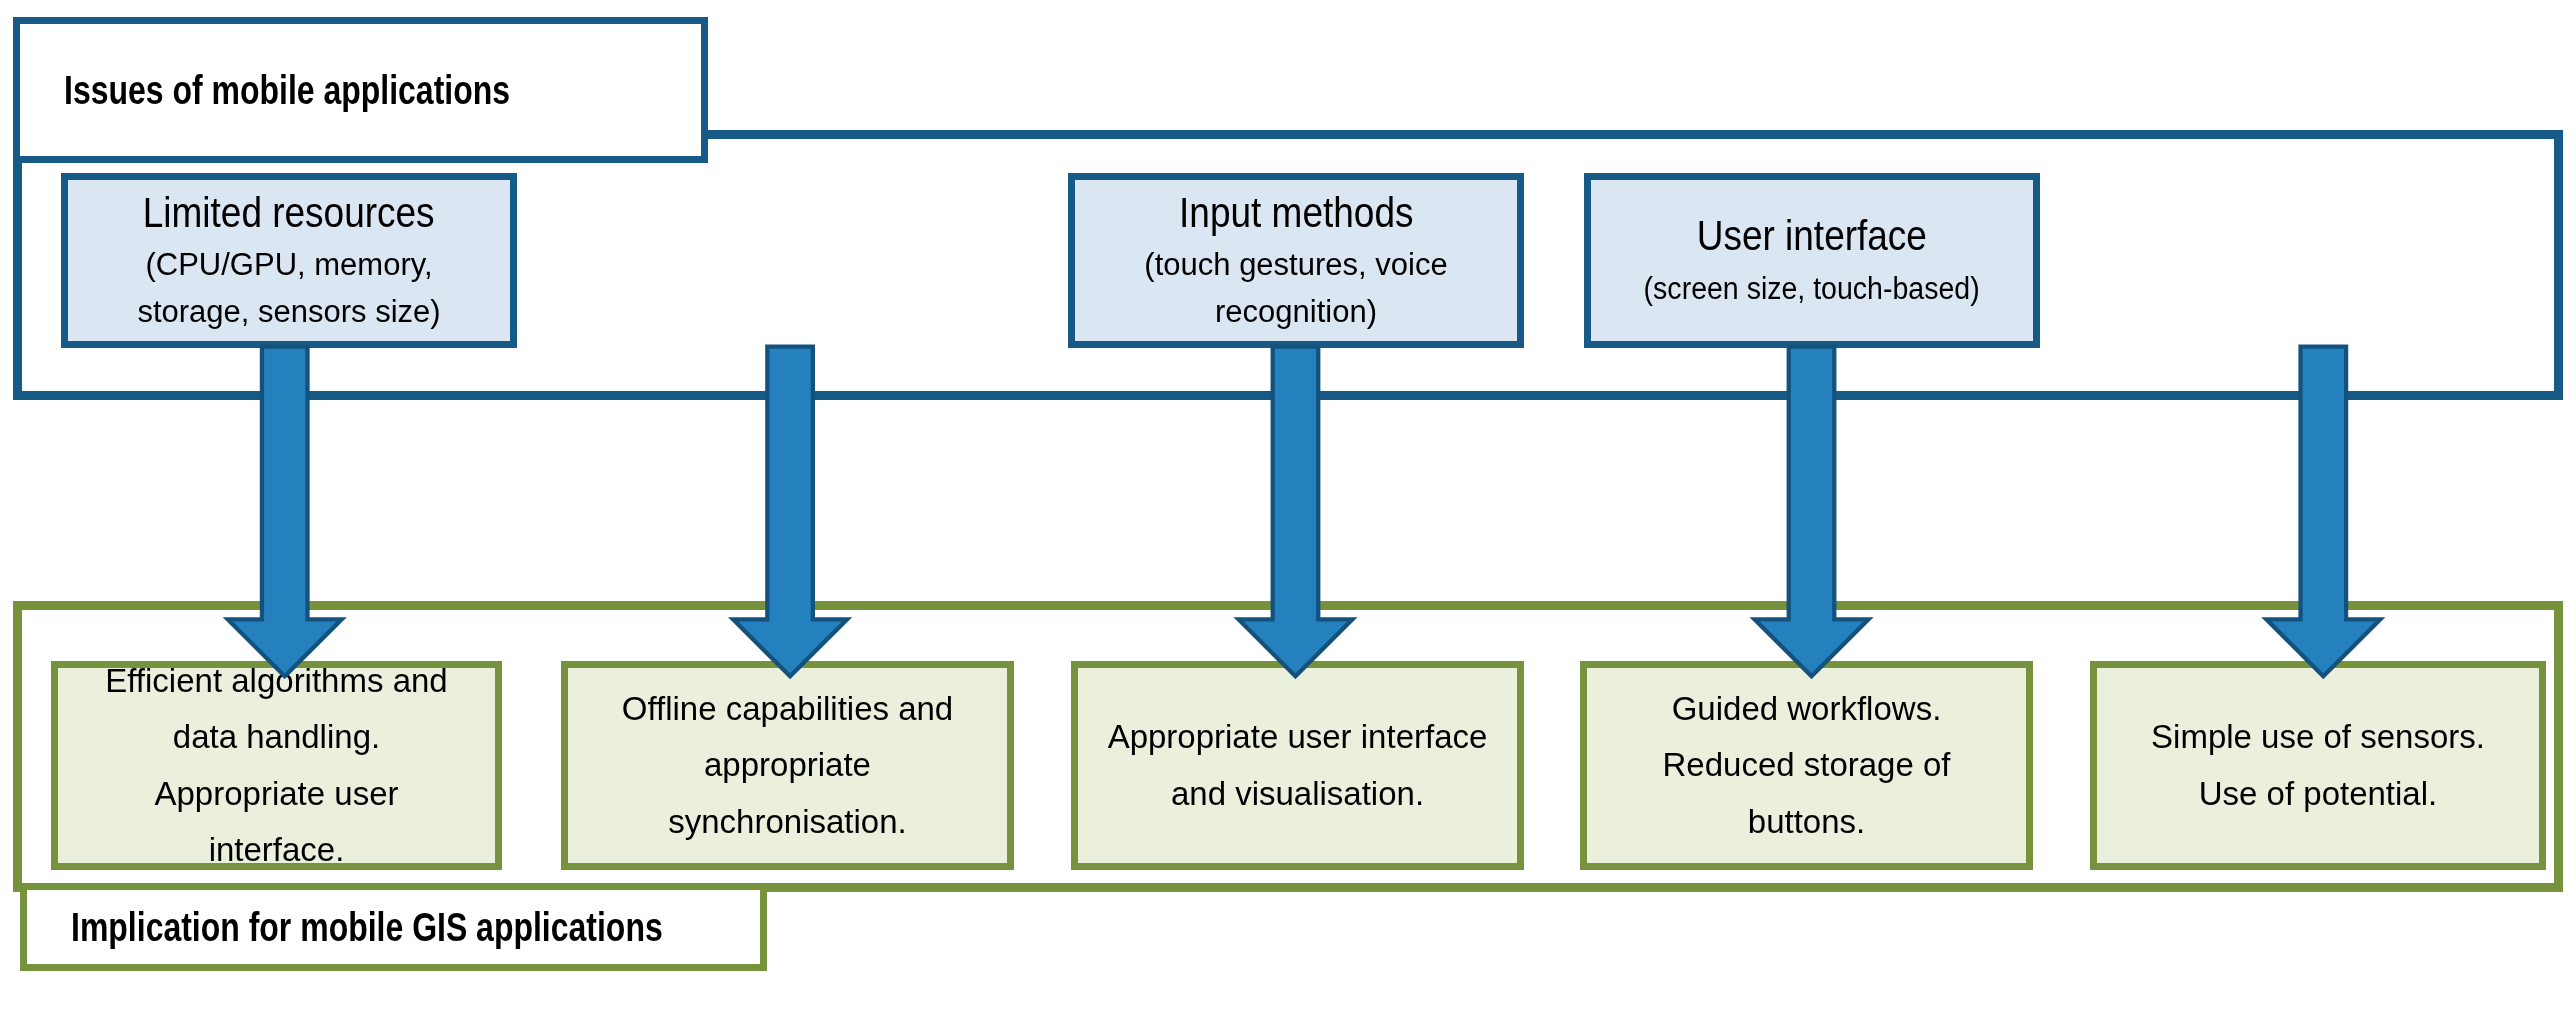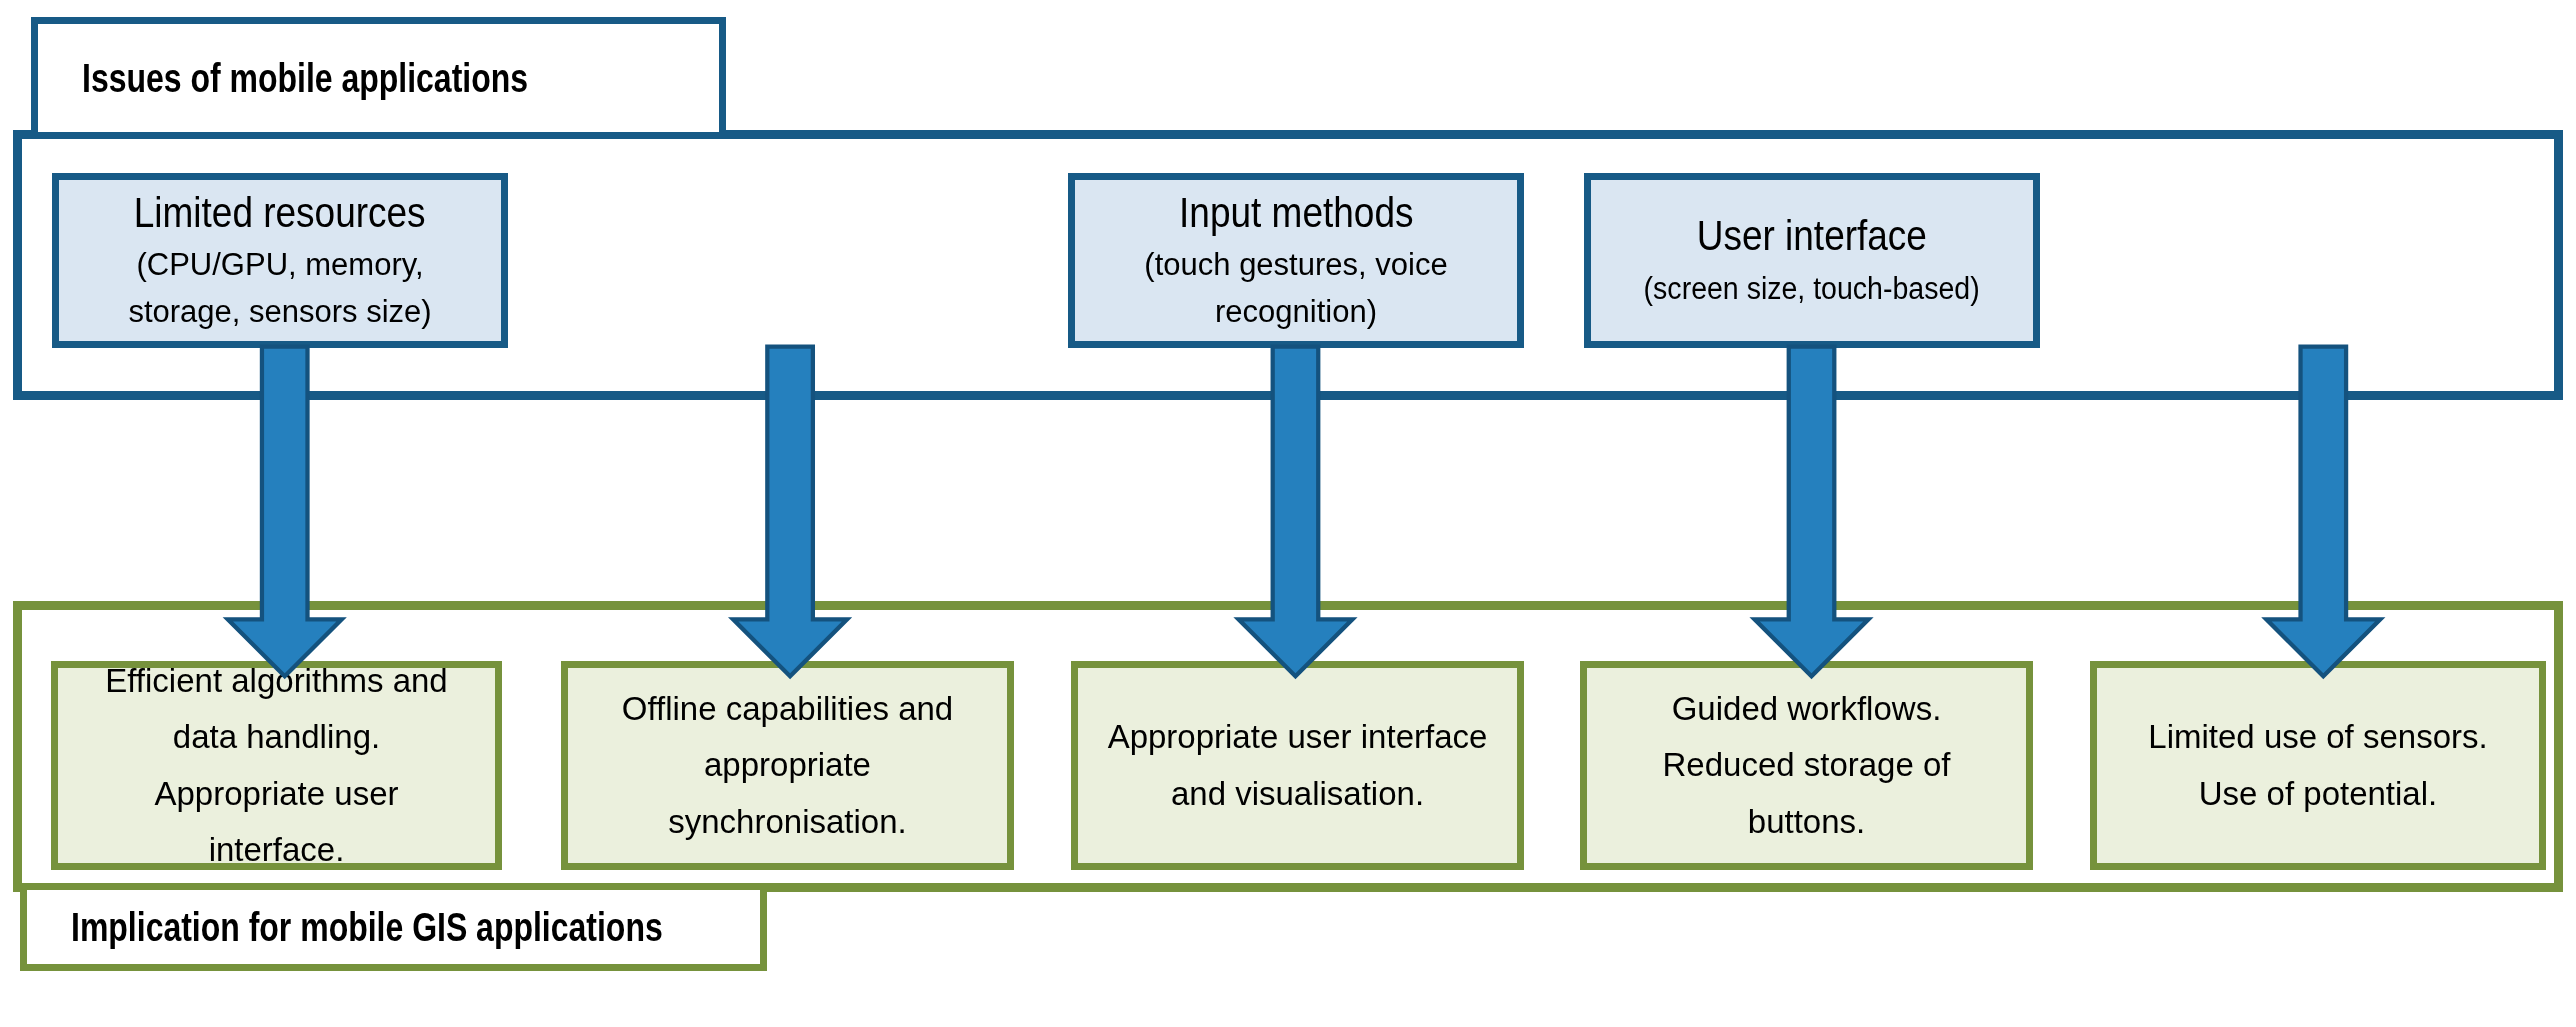--- a/index.html
+++ b/index.html
@@ -6,21 +6,21 @@
   body{width:2576px;height:1028px;font-family:"Liberation Sans",sans-serif;color:#000;}
   .canvas{position:relative;width:2576px;height:1028px;background:#fff;overflow:hidden;}
 
   
   .outer{position:absolute;box-sizing:border-box;background:transparent;z-index:1;}
   .outer.blue{left:13px;top:130px;width:2550px;height:270px;border:9.3px solid #175A86;}
   .outer.green{left:13px;top:601px;width:2550px;height:291px;border:9.3px solid #76923C;}
 
   
   .corner{position:absolute;box-sizing:border-box;background:#fff;display:flex;align-items:center;z-index:3;}
-  .corner.blue{left:31px;top:17px;width:695px;height:122px;border:7.1px solid #175A86;padding-left:44px;}
+  .corner.blue{left:13px;top:17px;width:695px;height:146px;border:7.1px solid #175A86;padding-left:44px;}
   .corner.green{left:20px;top:883px;width:747px;height:88px;border:7.1px solid #76923C;padding-left:44px;}
   .corner .big{font-size:41px;font-weight:bold;white-space:nowrap;transform:scaleX(0.78);transform-origin:left center;}
 
   
   .issue{position:absolute;top:173px;height:175px;width:456px;box-sizing:border-box;
          background:#DAE6F2;border:7.1px solid #175A86;z-index:2;
          display:flex;flex-direction:column;align-items:center;justify-content:center;
          text-align:center;padding:0 36px;}
   .issue-title{font-size:43px;line-height:1.25;white-space:nowrap;transform:scaleX(0.86);transform-origin:center;}
   .issue-caption{font-size:31px;line-height:1.5;margin-top:2.8px;}
@@ -42,21 +42,21 @@
 
 <div class="canvas">
 
   <div class="outer blue"></div>
   <div class="outer green"></div>
 
   <div class="corner blue">
     <span class="big">Issues of mobile applications</span>
   </div>
 
-  <div class="issue n1" style="left:52px">
+  <div class="issue n1" style="left:61px">
     <div class="issue-title">Limited resources</div>
     <div class="issue-caption">(CPU/GPU, memory, storage, sensors size)</div>
   </div>
   <div class="issue n3" style="left:1068px">
     <div class="issue-title">Input methods</div>
     <div class="issue-caption">(touch gestures, voice recognition)</div>
   </div>
   <div class="issue n4" style="left:1584px">
     <div class="issue-title">User interface</div>
     <div class="issue-caption">(screen size, touch-based)</div>
@@ -68,21 +68,21 @@
   <div class="impl" style="left:561px">
     <div>Offline capabilities and appropriate synchronisation.</div>
   </div>
   <div class="impl" style="left:1071px">
     <div>Appropriate user interface and visualisation.</div>
   </div>
   <div class="impl" style="left:1580px">
     <div>Guided workflows. Reduced storage of buttons.</div>
   </div>
   <div class="impl" style="left:2090px;width:456px">
-    <div>Limited use of sensors. Use of potential.</div>
+    <div>Simple use of sensors. Use of potential.</div>
   </div>
 
   <div class="corner green">
     <span class="big">Implication for mobile GIS applications</span>
   </div>
 
   <svg class="arrows" viewBox="0 0 3619 1444">
     <g fill="#2580BE" stroke="#14527E" stroke-width="6" stroke-linejoin="miter">
       <polygon points="368,487 432,487 432,870 480,870 400,950 320,870 368,870"></polygon>
       <polygon points="1078,487 1142,487 1142,870 1190,870 1110,950 1030,870 1078,870"></polygon>

